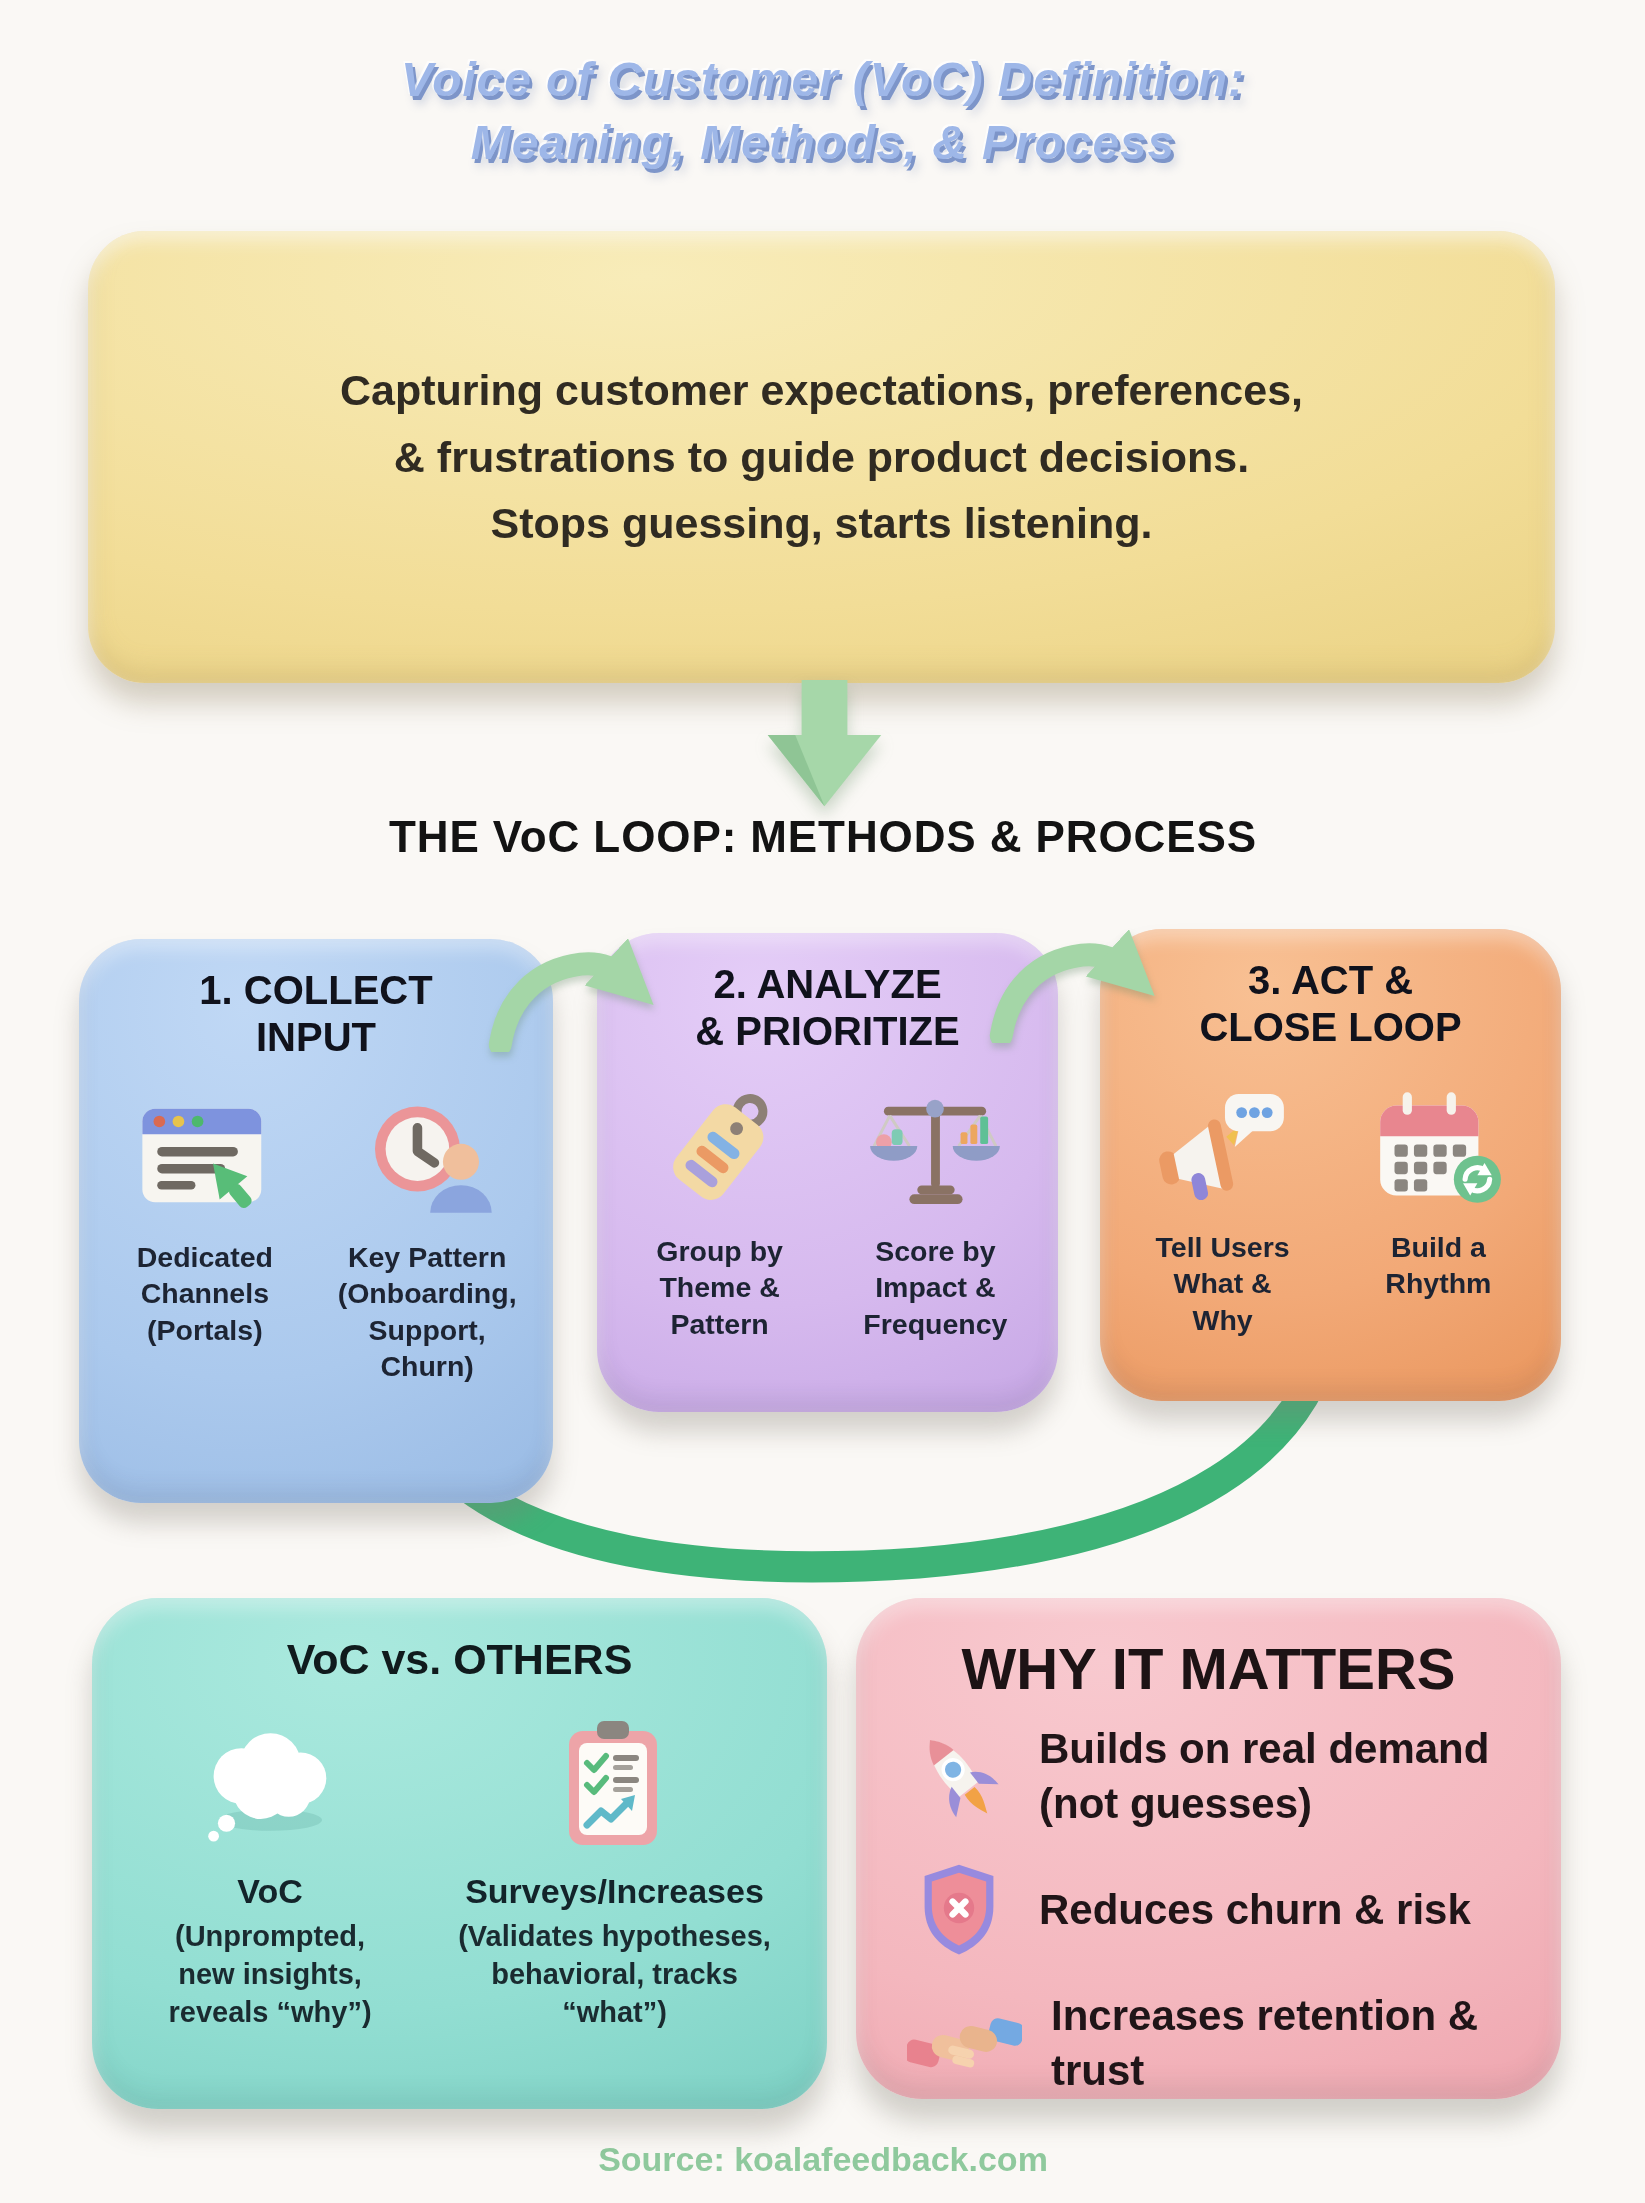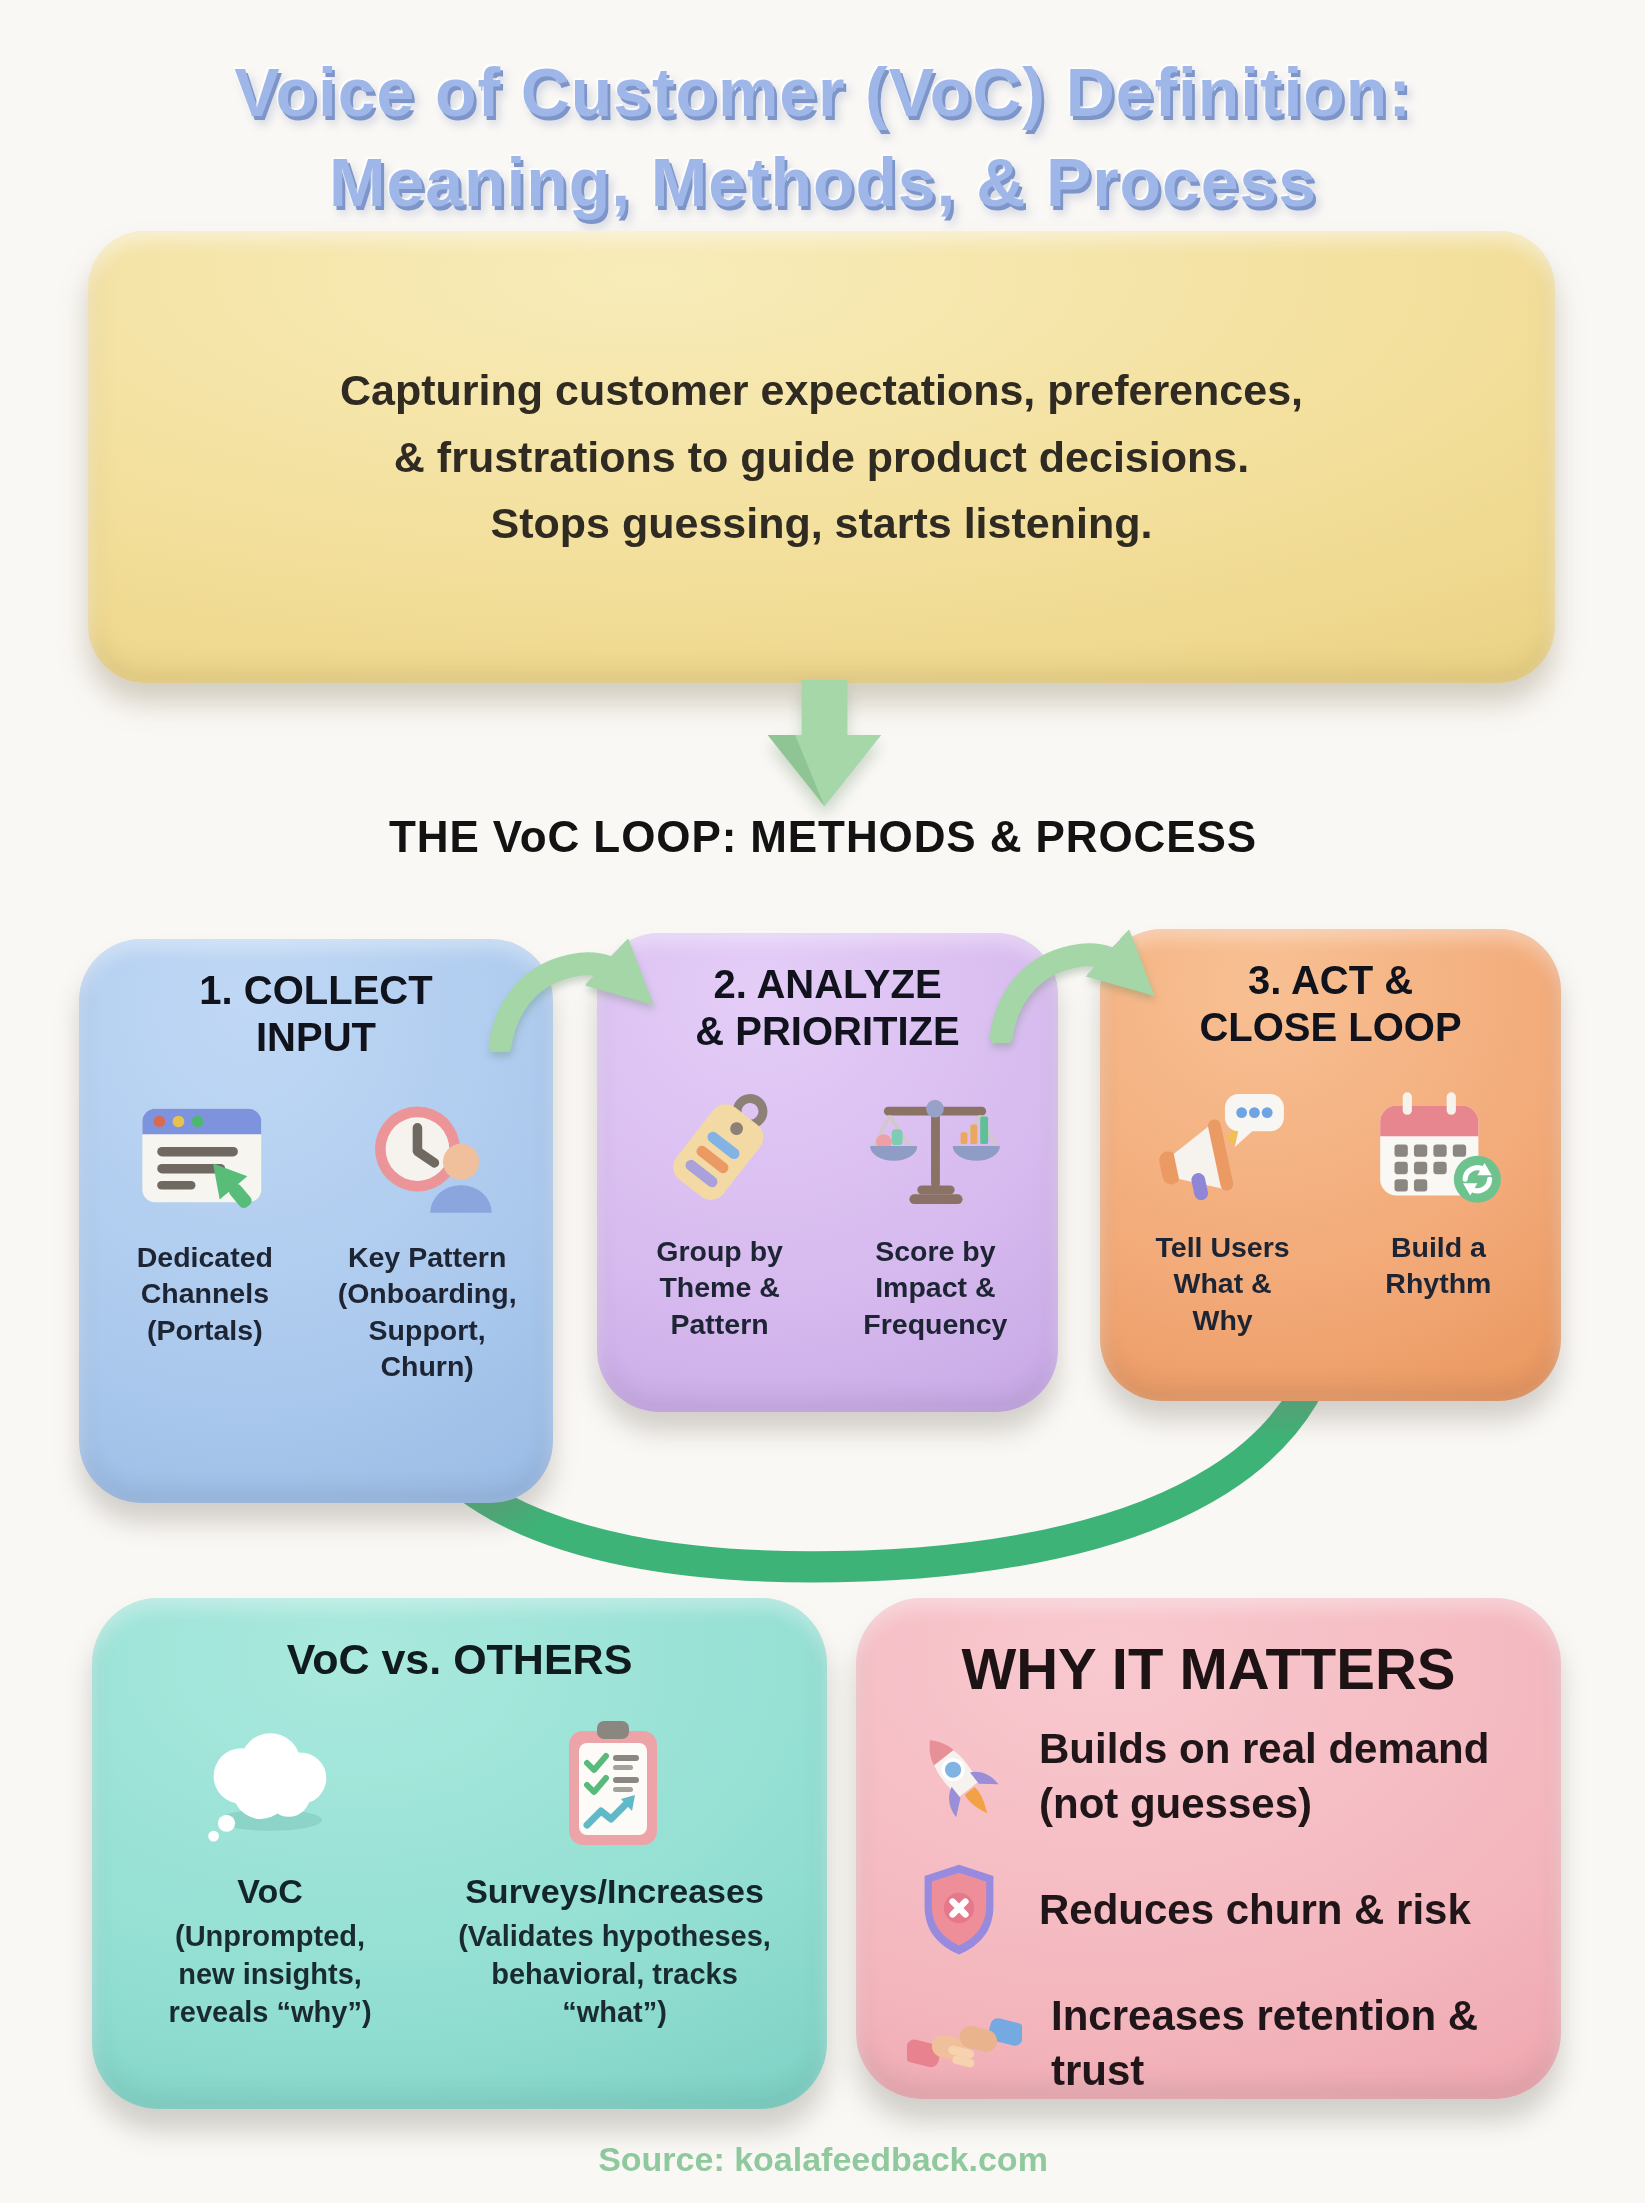--- a/index.html
+++ b/index.html
@@ -3,23 +3,24 @@
 <meta charset="utf-8">
 <style>
   html,body { margin:0; padding:0; }
   .canvas {
     position:relative; width:1646px; height:2204px; overflow:hidden;
     background:#faf8f5;
     font-family:"Liberation Sans", sans-serif;
   }
   .title {
     position:absolute; top:48px; left:0; width:100%;
-    text-align:center; font-weight:bold; font-size:68px; line-height:1.32;
+    text-align:center; font-weight:bold; font-size:48px; line-height:1.32;
     color:#9eb7e8; letter-spacing:0.9px;
     text-shadow:-1.8px -1.8px 0.9px rgba(255,255,255,.75), 2.8px 3.7px 0 #7d95c9, 5.5px 8.3px 9.2px rgba(110,130,175,.30);
+    font-style:italic;
   }
   .intro-box {
     position:absolute; left:88px; top:231px; width:1467px; height:452px;
     border-radius:57px;
     background:radial-gradient(120% 135% at 38% 10%, #f8ecb9 0%, #f2dd97 55%, #e6cc7a 100%);
     box-shadow:0 20px 27.5px rgba(140,125,95,.35), inset 0 9.2px 16.5px rgba(255,255,255,.55), inset 0 -11px 24px rgba(185,160,100,.35);
     display:flex; align-items:center; justify-content:center;
   }
   .intro-text {
     font-size:43px; font-weight:600; color:#302b22; text-align:center;
@@ -56,21 +57,21 @@
   .swoosh { position:absolute; z-index:3; filter:drop-shadow(1.8px 5.5px 3.7px rgba(90,130,95,.30)); }
   .swoosh1 { left:480px;  top:933px; }
   .swoosh2 { left:981px; top:924px; }
   .bottom-box {
     position:absolute; border-radius:66px; z-index:2;
     box-shadow:0 22px 26px rgba(125,120,110,.32), inset 0 9.2px 18.4px rgba(255,255,255,.40), inset 0 -13px 24px rgba(30,60,55,.10);
   }
   .compare { left:92px; top:1598px; width:735px; height:511px;
     background:radial-gradient(130% 125% at 35% 12%, #aae9de 0%, #92ded2 55%, #74cbbe 100%); }
   .compare-title { margin-top:37px; font-size:43px; font-weight:800; color:#101b1d; text-align:center; }
-  .compare-cols { display:flex; margin-top:9.2px; padding:0 23px;justify-content:space-between; }
+  .compare-cols { display:flex; margin-top:9.2px; padding:0 23px; }
   .compare-col  { display:flex; flex-direction:column; align-items:center; }
   .col-voc { width:45%; } .col-surveys { width:55%; }
   .compare-icon { height:179px; display:flex; align-items:center; justify-content:center; }
   .compare-heading { font-size:34px; font-weight:800; color:#13242a; text-align:center; }
   .compare-desc {
     margin-top:7.3px; font-size:29px; font-weight:700; color:#1a2b30;
     text-align:center; line-height:1.3; white-space:pre-line;
   }
   .matters { left:856px; top:1598px; width:705px; height:501px;
     background:radial-gradient(130% 125% at 35% 12%, #f8c9cf 0%, #f4b7be 55%, #ec9ea8 100%); }

